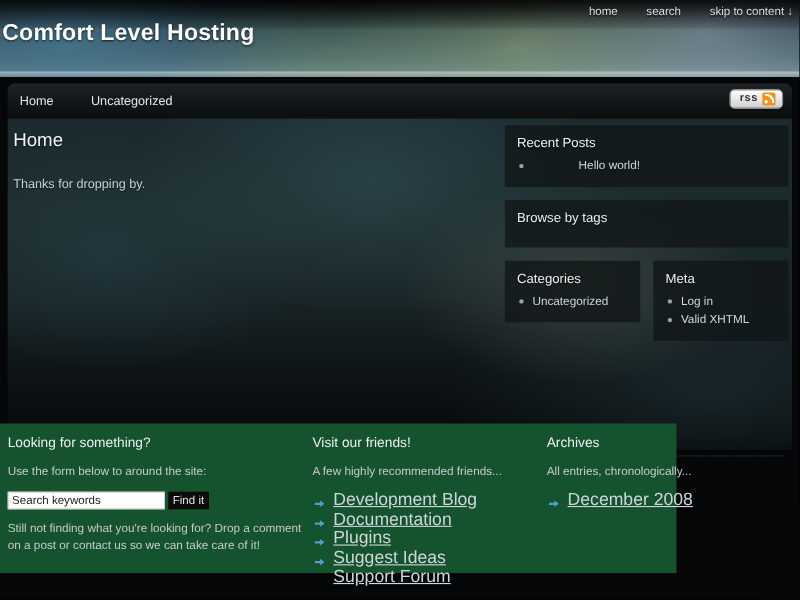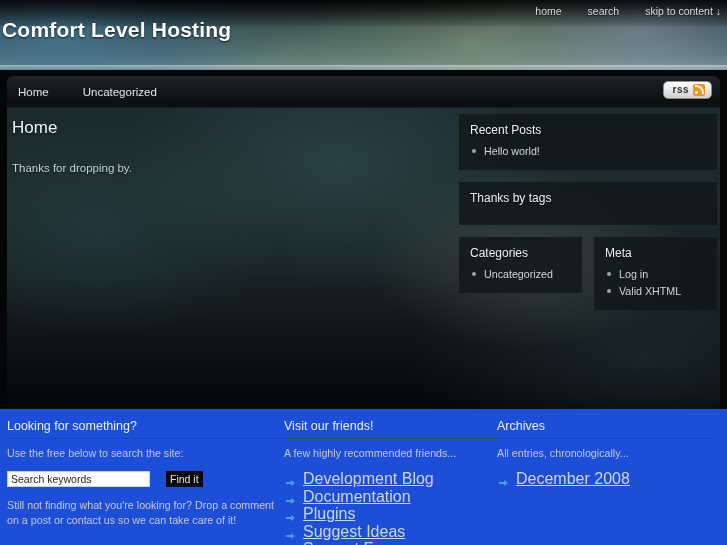--- a/index.html
+++ b/index.html
@@ -158,23 +158,23 @@
   }
   #widget-welcome { padding: 10px 12px 12px 12px; }
   #widget-tags { padding-bottom: 14px; }
   .widget-row { display: flex; gap: 12px; align-items: flex-start; }
   .widget-row .widget { margin-bottom: 4px; }
   #widget-categories { width: 123px; }
   #widget-meta { width: 123px; }
 
   
   #footer {
-    position: absolute; left: 0; top: 409px;
-    width: 727px; height: 136px;
-    background: #1d4ed8;
+    position: absolute; left: 0; top: 385px;
+    width: 615px; height: 136px;
+    background: #14532d;
     color: #cfd2d4;
   }
   #footer .cols {
     position: absolute; left: 7px; top: 10px;
     width: 713px;
     display: flex;
   }
   .fcol { position: relative; }
   #fcol-search { width: 277px; }
   #fcol-friends { width: 213px; }
@@ -182,21 +182,21 @@
   .fcol h3 {
     margin: 0 0 7px 0;
     font-size: 12.5px; font-weight: normal; color: #eceff0;
     padding-bottom: 5px;
     border-bottom: 1px dotted #3a3d3f;
   }
   .fcol p {
     margin: 0 0 10px 0; font-size: 10.7px; line-height: 15px; color: #c6cacc;
   }
   #search-form {
-    display: flex; align-items: center; gap: 16px; margin-bottom: 11px;
+    display: flex; align-items: center; gap: 3px; margin-bottom: 11px;
   }
   #search-input {
     width: 143px; height: 16px;
     border: 1px solid #cfcfcf; background: #ffffff;
     font-family: "Liberation Sans", sans-serif;
     font-size: 10.5px; color: #222;
     padding: 0 3px;
   }
   #search-submit {
     background: #0b0b0c; border: none;
@@ -250,27 +250,27 @@
       <p id="page-body">Thanks for dropping by.</p>
     </div>
 
     <div id="sidebar">
 
 
       <div class="widget" id="widget-recent-posts">
         <h3>Recent Posts</h3>
         <ul>
           <li>
-            <a href="#" style="color:#cfd6d8;text-decoration:none;">Hello world!</a>
+            <a href="#" style="color:#cfd6d8;text-decoration:none;margin-left:42px;">Hello world!</a>
           </li>
         </ul>
       </div>
 
       <div class="widget" id="widget-tags">
-        <h3>Thanks by tags</h3>
+        <h3>Browse by tags</h3>
       </div>
 
       <div class="widget-row">
         <div class="widget" id="widget-categories">
           <h3>Categories</h3>
           <ul>
             <li>
               <a href="#" style="color:#cfd6d8;text-decoration:none;">Uncategorized</a>
             </li>
           </ul>
@@ -289,21 +289,21 @@
       </div>
 
     </div>
   </div>
 
   <div id="footer">
     <div class="cols">
 
       <div class="fcol" id="fcol-search">
         <h3>Looking for something?</h3>
-        <p>Use the free below to search the site:</p>
+        <p>Use the form below to around the site:</p>
         <div id="search-form">
           <input id="search-input" type="text" value="Search keywords" style="">
           <button id="search-submit">Find it</button>
         </div>
         <p>Still not finding what you're looking for? Drop a comment on a post or contact us so we can take care of it!</p>
       </div>
 
       <div class="fcol" id="fcol-friends">
         <h3>Visit our friends!</h3>
         <p>A few highly recommended friends...</p>

